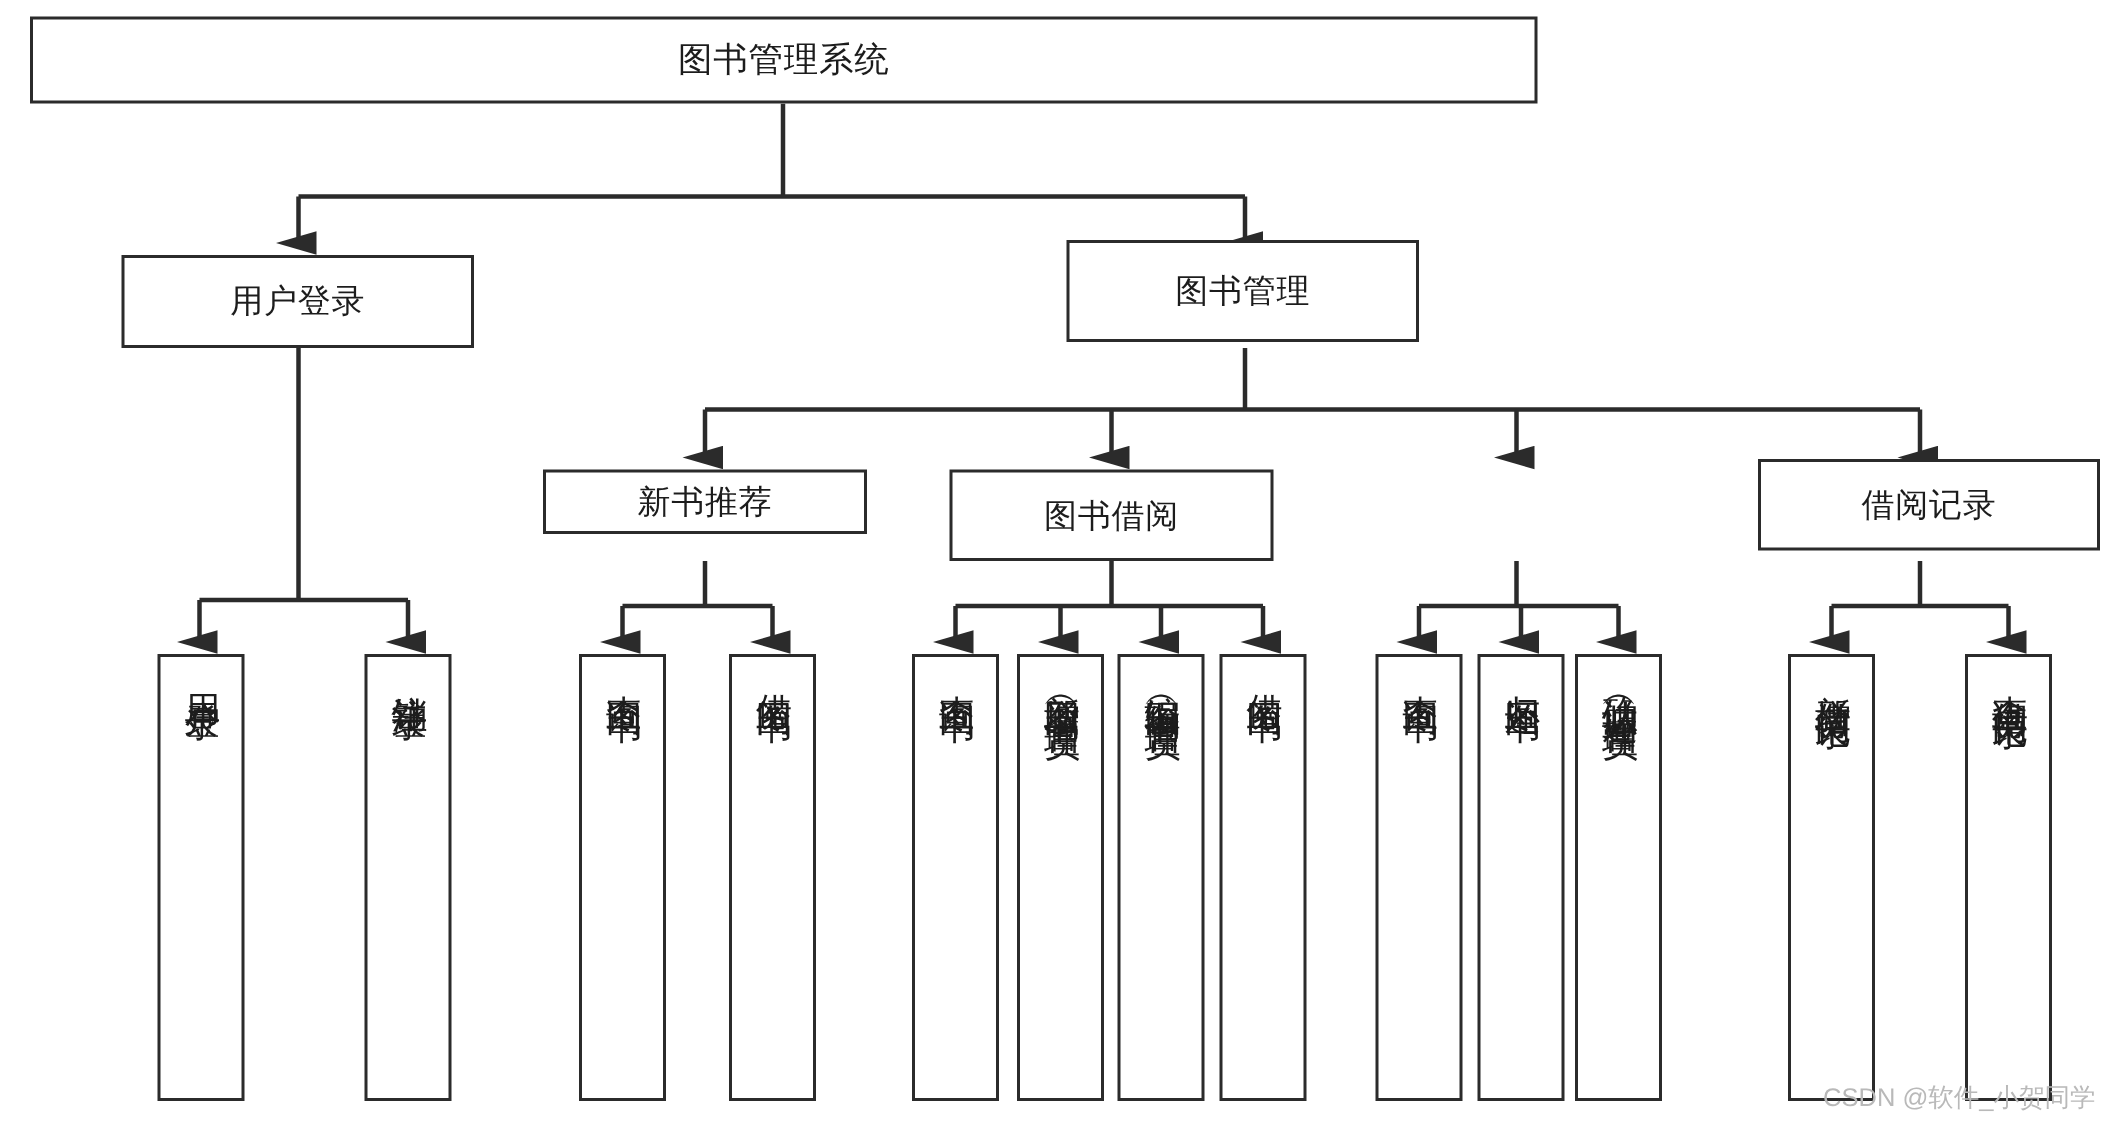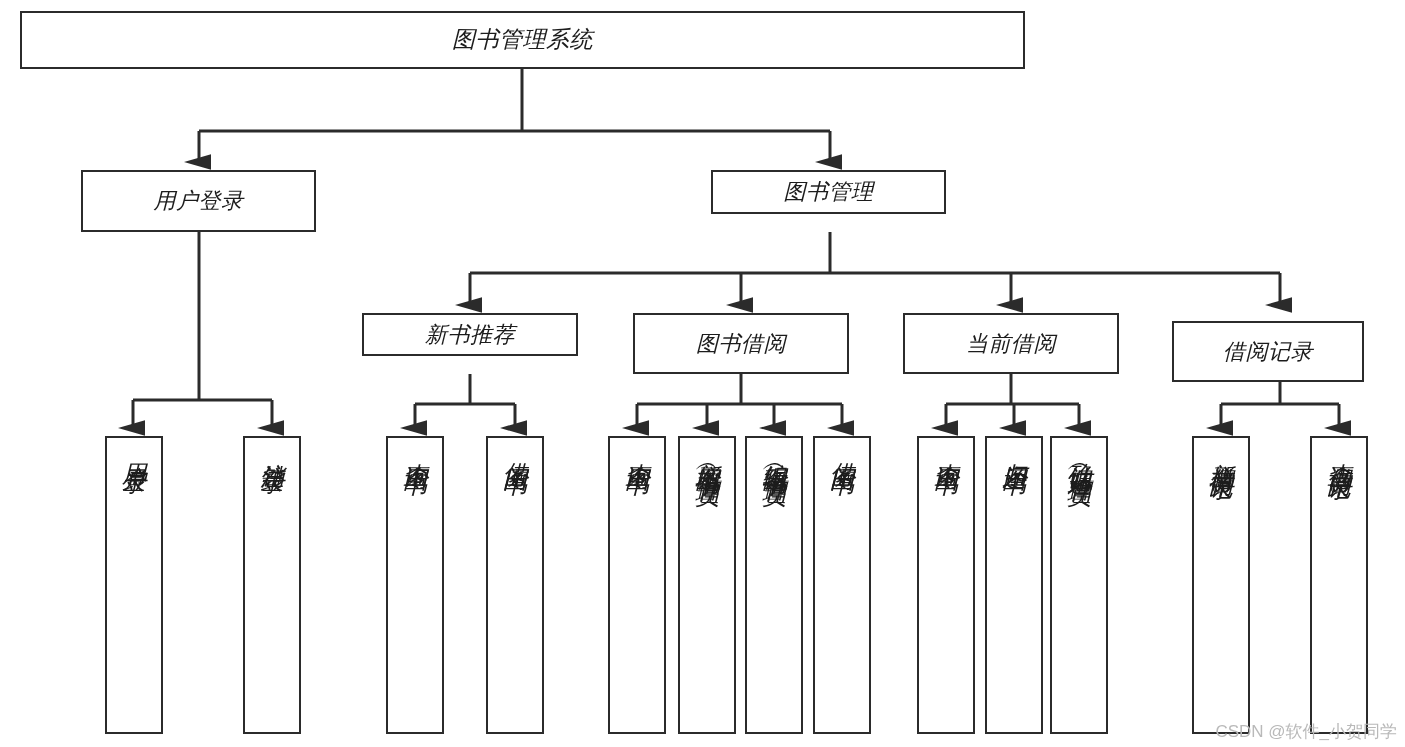--- a/index.html
+++ b/index.html
@@ -28,21 +28,20 @@
   .node {
     position: absolute;
     box-sizing: border-box;
     background: #ffffff;
     border: 2px solid #2b2b2b;
     display: flex;
     align-items: center;
     justify-content: center;
     color: #1c1c1c;
     z-index: 2;
-    font-style: italic;
   }
   .node .lbl {
     display: block;
     text-align: center;
     line-height: 1.18;
     white-space: nowrap;
   }
   
   .node.h .lbl {
     font-size: 22px;
@@ -132,34 +131,31 @@
     </g>
   </svg>
 
   <div class="node h root" style="left: 20px; top: 11px; width: 1005px; height: 58px;">
     <span class="lbl">图书管理系统</span>
   </div>
 
   <div class="node h" style="left: 81px; top: 170px; width: 235px; height: 62px;">
     <span class="lbl">用户登录</span>
   </div>
-  <div class="node h" style="left: 711px; top: 170px; width: 235px; height: 44px;">
+  <div class="node h" style="left: 711px; top: 160px; width: 235px; height: 68px;">
     <span class="lbl">图书管理</span>
   </div>
 
   <div class="node h" style="left: 362px; top: 313px; width: 216px; height: 43px;">
     <span class="lbl">新书推荐</span>
   </div>
   <div class="node h" style="left: 633px; top: 313px; width: 216px; height: 61px;">
     <span class="lbl">图书借阅</span>
   </div>
-  <div class="node h" style="left: 903px; top: 313px; width: 216px; height: 61px;">
-    <span class="lbl">当前借阅</span>
-  </div>
-  <div class="node h" style="left: 1172px; top: 321px; width: 192px; height: 61px;">
+  <div class="node h" style="left: 1172px; top: 306px; width: 228px; height: 61px;">
     <span class="lbl">借阅记录</span>
   </div>
 
   <div class="node v" style="left: 105px; top: 436px; width: 58px; height: 298px;">
     <span class="lbl">用户登录</span>
   </div>
   <div class="node v" style="left: 243px; top: 436px; width: 58px; height: 298px;">
     <span class="lbl">注销登录</span>
   </div>
   <div class="node v" style="left: 386px; top: 436px; width: 58px; height: 298px;">

